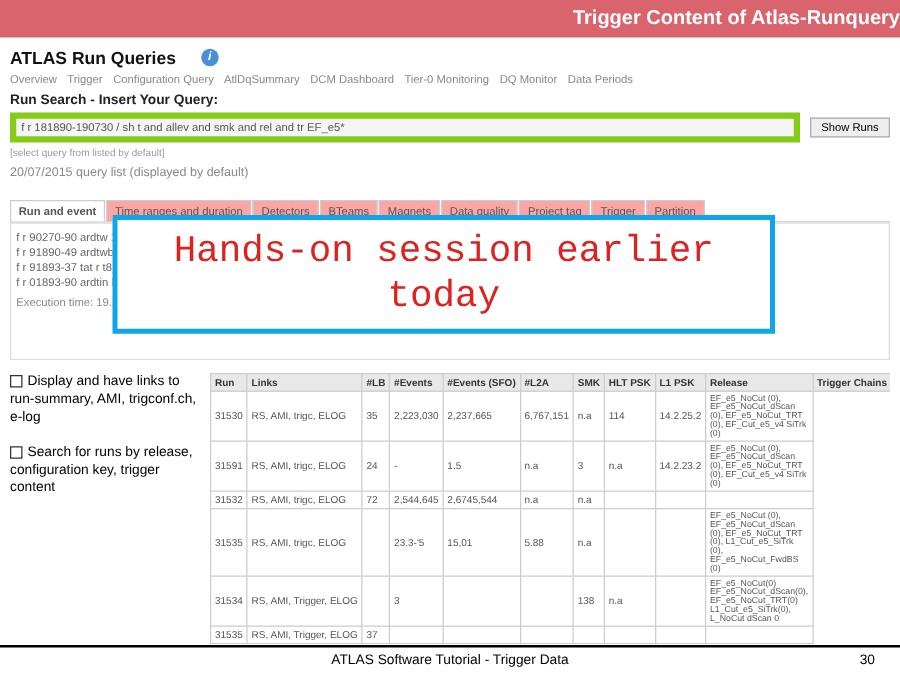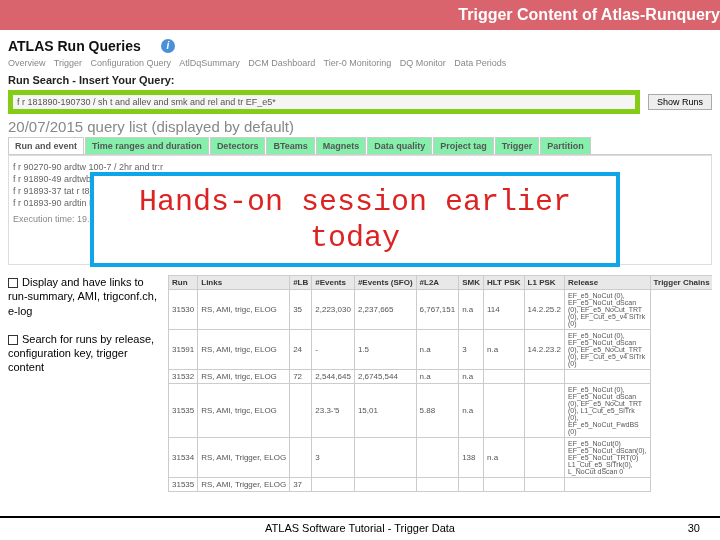--- a/index.html
+++ b/index.html
@@ -9,23 +9,23 @@
   .app-header { display: flex; align-items: center; gap: 20px; margin: 4px 0; }
   .app-header h2 { font-size: 14px; font-weight: bold; color: #111; }
   .info-icon { width: 14px; height: 14px; border-radius: 50%; background: #4a90d9; color: #fff; text-align: center; line-height: 14px; font-size: 10px; font-style: italic; font-weight: bold; }
   .nav { font-size: 9px; color: #888; margin: 2px 0 6px 0; }
   .nav span { margin-right: 6px; }
   .section-head { font-size: 11px; font-weight: bold; margin: 4px 0; color: #222; }
   .query-row { display: flex; gap: 8px; align-items: center; margin: 4px 0; }
   .query-input { flex: 1; background: #f5f5f5; border: 5px solid #84cc16; padding: 2px 4px; font-size: 9px; color: #555; }
   .btn { background: #eee; border: 1px solid #aaa; padding: 2px 8px; font-size: 9px; cursor: pointer; }
   .hint { color: #999; font-size: 8px; margin-bottom: 6px; }
-  .section-label { color: #888; font-size: 15px; margin: 4px 0 2px 0; }
+  .section-label { color: #888; font-size: 10px; margin: 4px 0 16px 0; }
   .tabs { display: flex; border-bottom: 1px solid #ccc; font-size: 9px; }
-  .tab { padding: 3px 6px; color: #555; background: #86efac; border: 1px solid #ccc; border-bottom: none; margin-right: 1px; cursor: pointer; font-weight: bold; }
+  .tab { padding: 3px 6px; color: #555; background: #fca5a5; border: 1px solid #ccc; border-bottom: none; margin-right: 1px; cursor: pointer; }
   .tab.active { background: #fff; font-weight: bold; }
   .result-area { position: relative; border: 1px solid #ddd; padding: 4px; min-height: 110px; font-size: 9px; color: #666; }
   .result-area .line { margin: 2px 0; }
   .exec-time { color: #888; margin-top: 6px; }
   .overlay-box { position: absolute; left: 90px; top: 172px; width: 530px; height: 95px; border: 4px solid #0ea5e9; background: #fff; display: flex; align-items: center; justify-content: center; z-index: 10; }
   .overlay-box span { font-family: "Courier New", monospace; font-size: 30px; color: #d22; text-align: center; line-height: 1.2; }
   .lower { display: flex; gap: 10px; margin-top: 10px; }
   .side-text { width: 150px; font-size: 11px; line-height: 1.3; }
   .side-text p { margin-bottom: 14px; }
   .side-text .check { display: inline-block; width: 10px; height: 10px; border: 1px solid #333; margin-right: 4px; vertical-align: middle; }
@@ -55,20 +55,21 @@
     <span>Tier-0 Monitoring</span>
     <span>DQ Monitor</span>
     <span>Data Periods</span>
   </div>
 
   <div class="section-head">Run Search - Insert Your Query:</div>
   <div class="query-row">
     <input class="query-input" value="f r 181890-190730 / sh t and allev and smk and rel and tr EF_e5*" style="">
     <button class="btn">Show Runs</button>
   </div>
+  <div class="hint">[select query from listed by default]</div>
   <div class="section-label">20/07/2015 query list (displayed by default)</div>
 
   <div class="tabs">
     <div class="tab active">Run and event</div>
     <div class="tab">Time ranges and duration</div>
     <div class="tab">Detectors</div>
     <div class="tab">BTeams</div>
     <div class="tab">Magnets</div>
     <div class="tab">Data quality</div>
     <div class="tab">Project tag</div>

